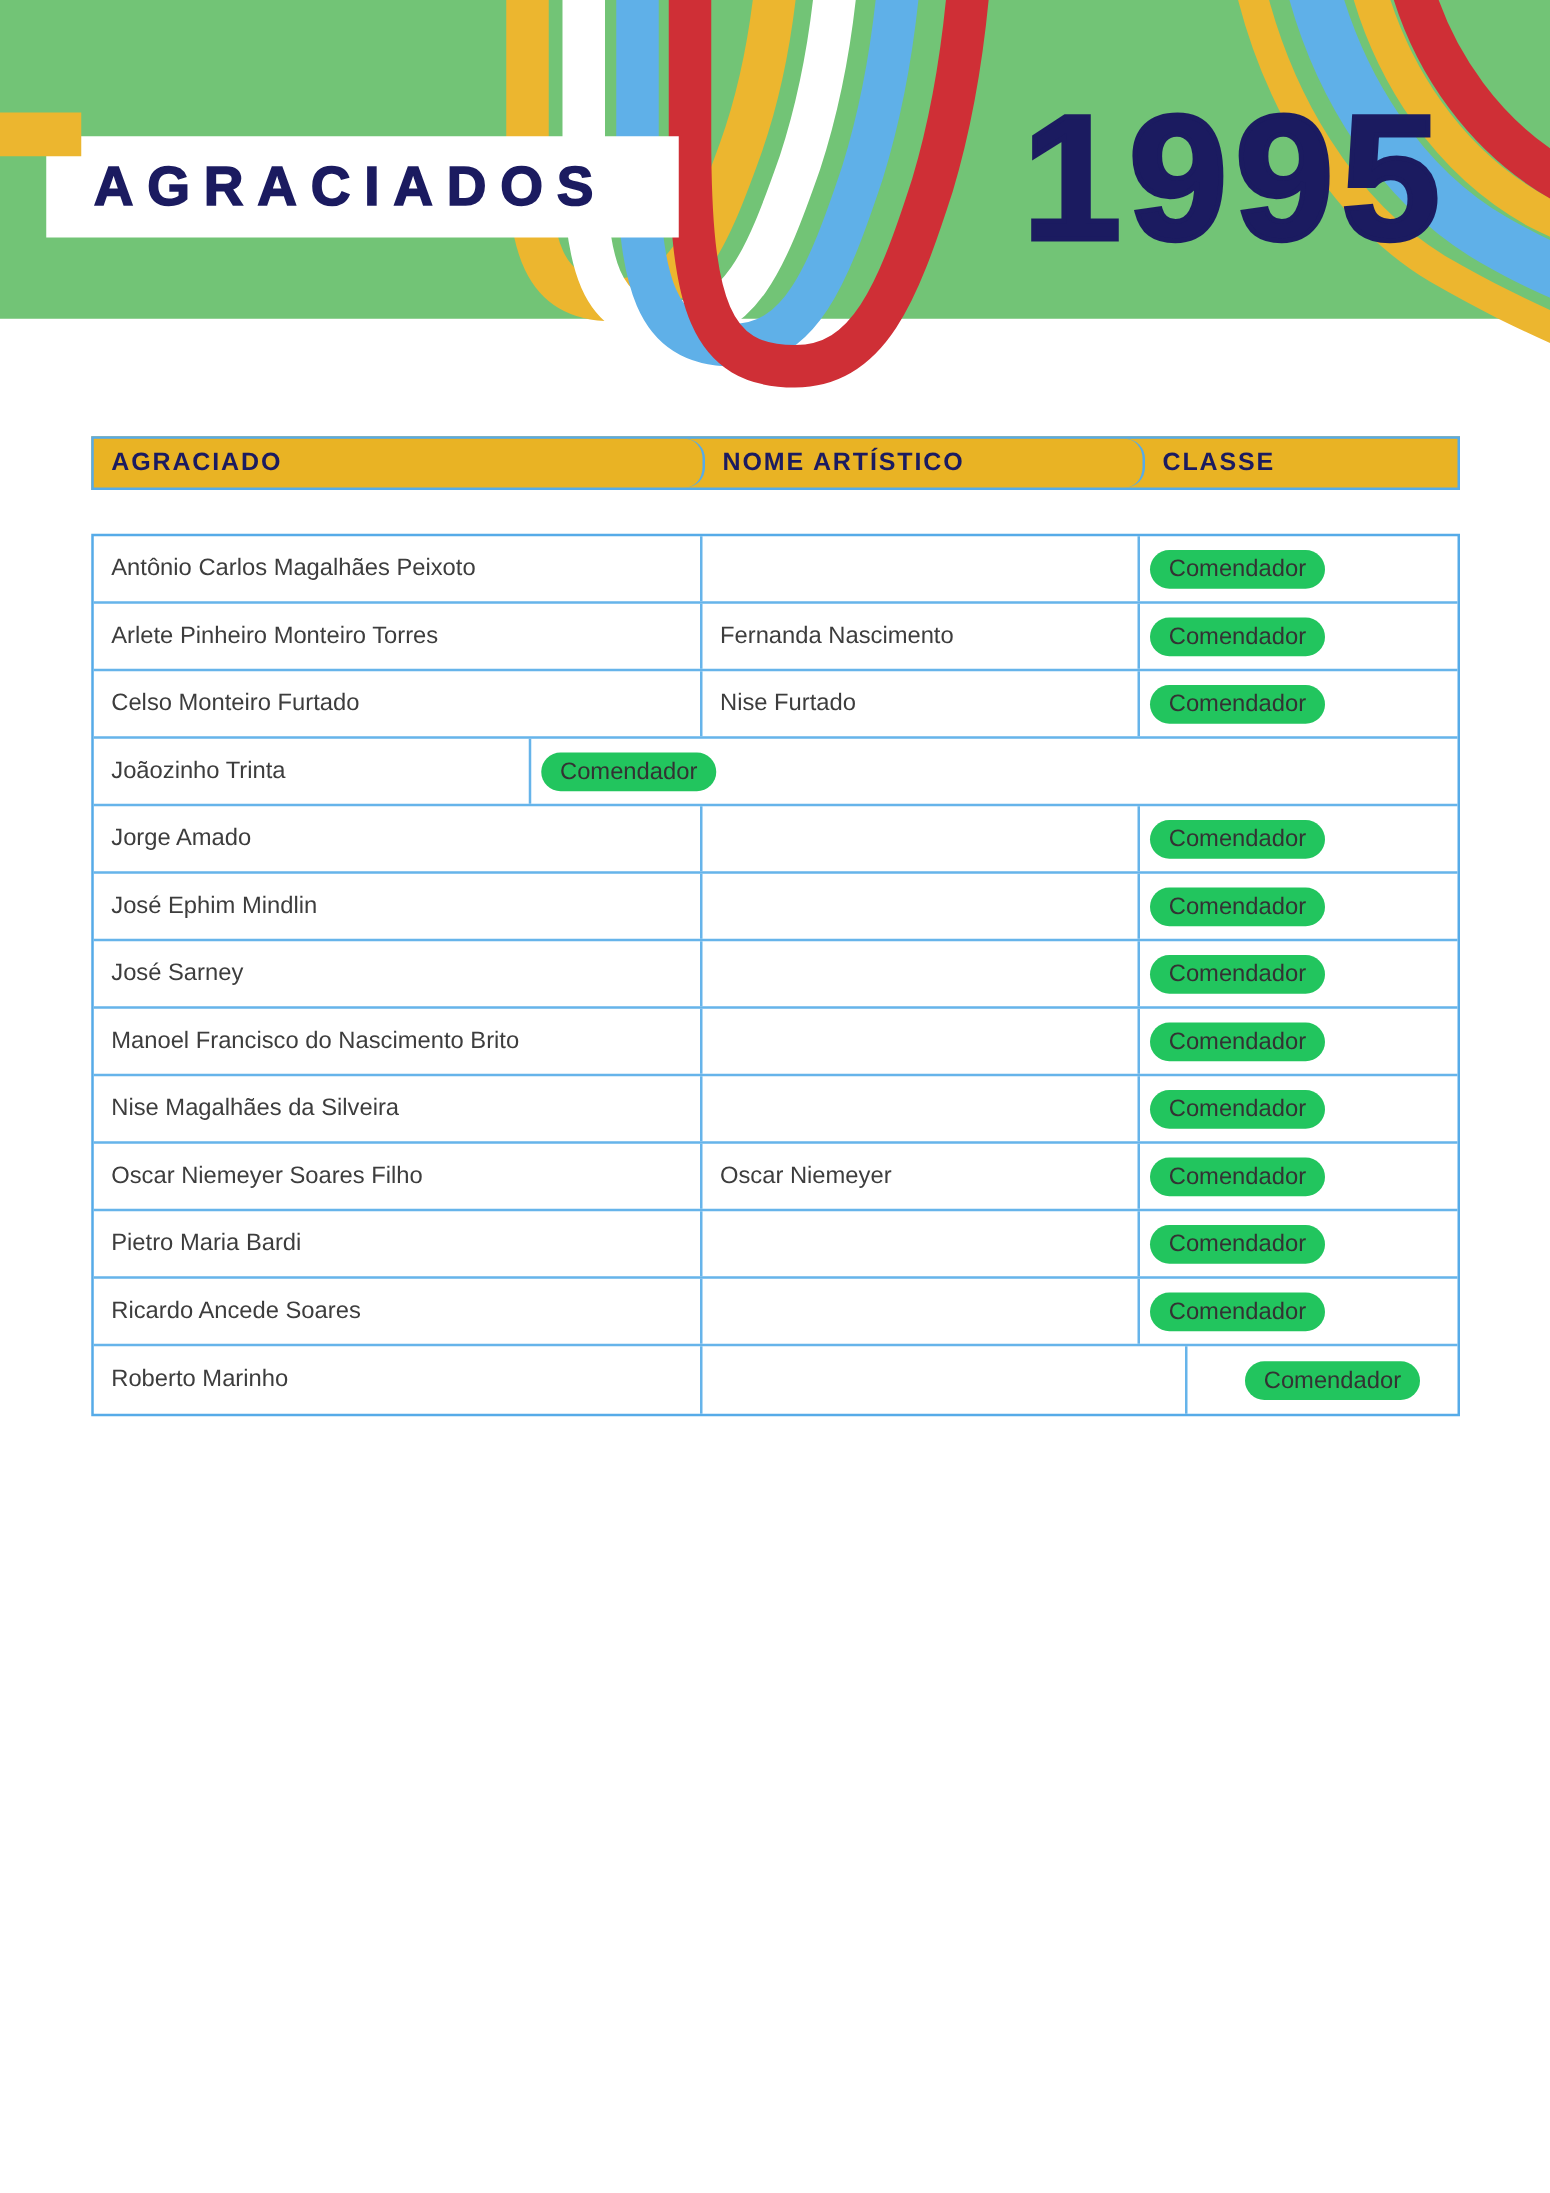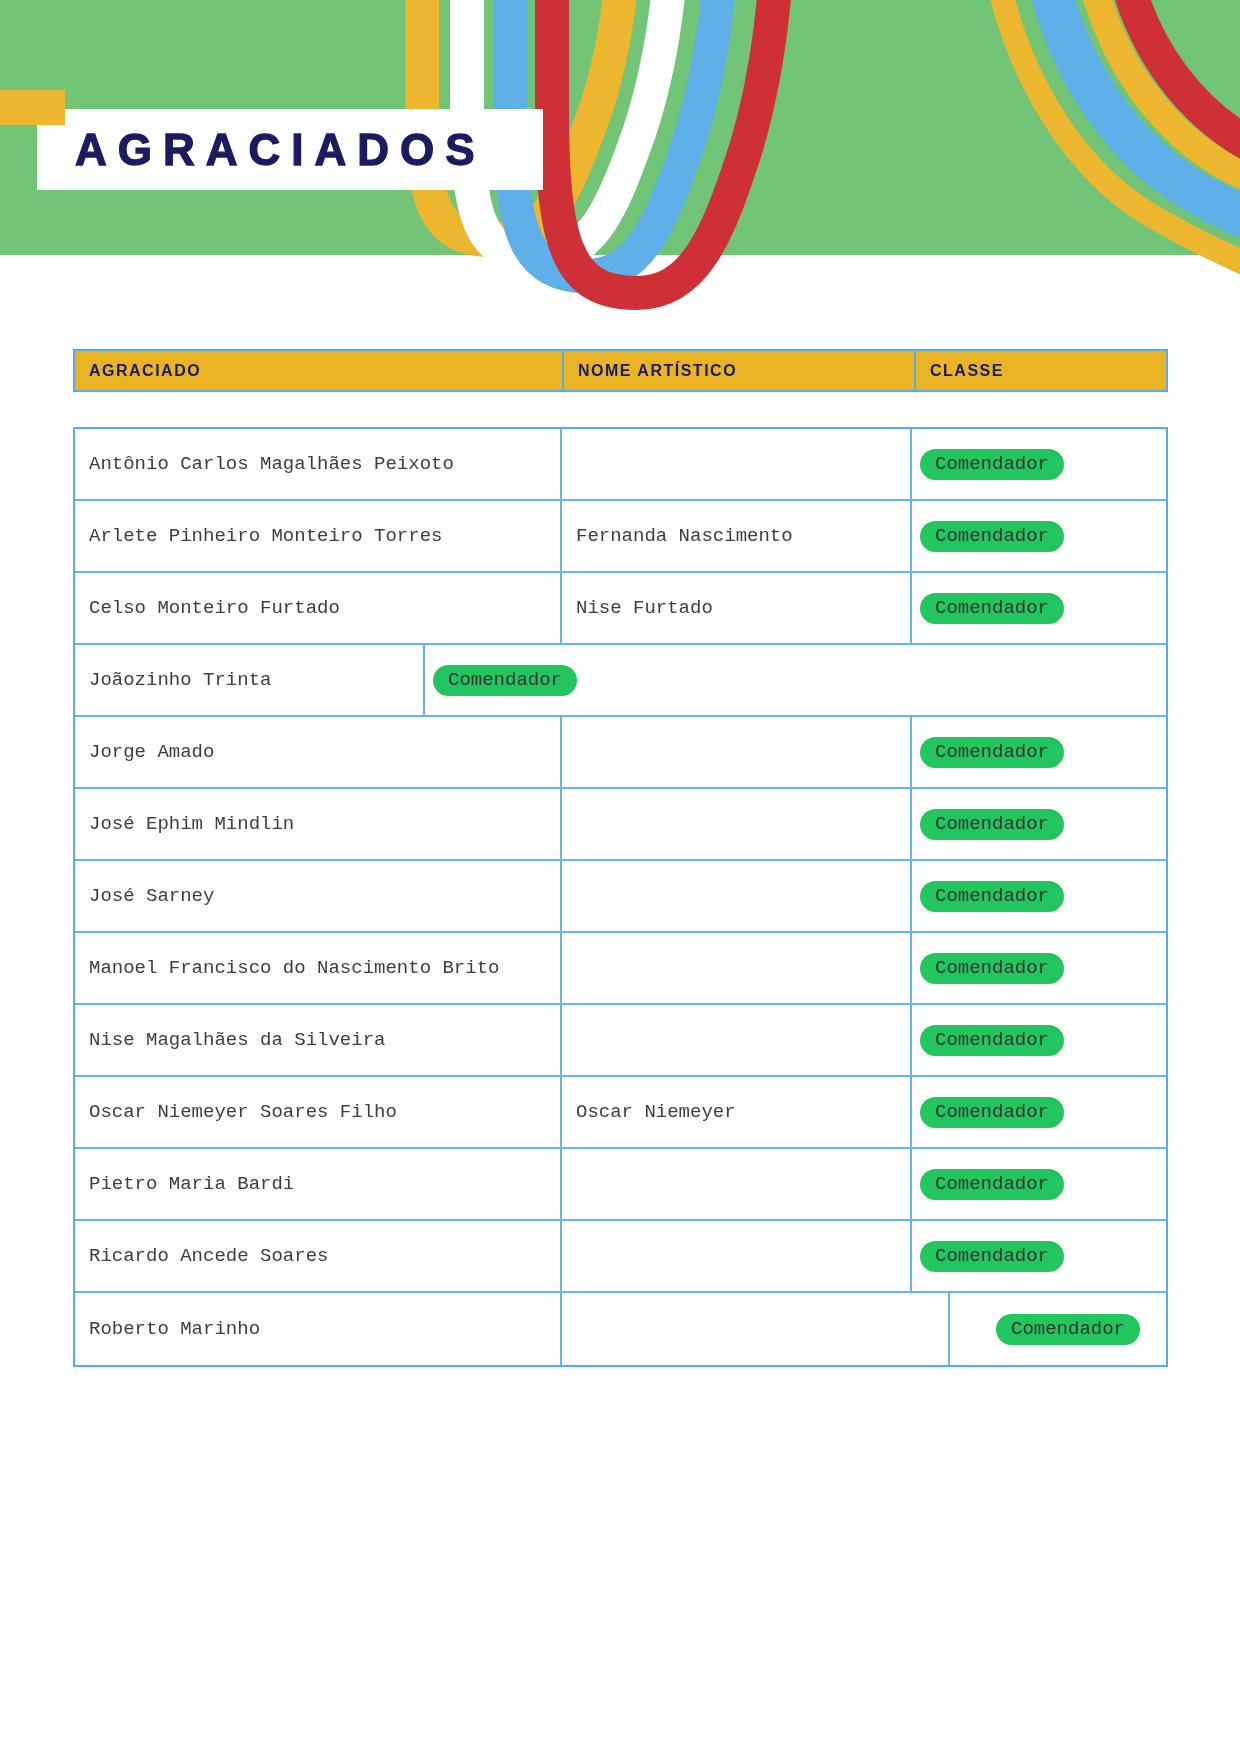--- a/index.html
+++ b/index.html
@@ -14,26 +14,26 @@
                    letter-spacing:11px;color:#1b1b60;-webkit-text-stroke:1.3px #1b1b60;}
   .corner-rect{position:absolute;left:0;top:90px;width:65px;height:35px;background:#ecb62f;z-index:3;}
   .year{position:absolute;left:818px;top:72px;z-index:2;font-size:142px;line-height:1;
         font-weight:700;letter-spacing:6px;color:#1b1b60;-webkit-text-stroke:4px #1b1b60;}
 
   
   .table-area{position:absolute;left:73px;top:349px;width:1095px;z-index:4;}
   .thead{display:flex;height:43px;box-sizing:border-box;background:#e9b324;
          border:2px solid #56abe8;}
   .th{display:flex;align-items:center;box-sizing:border-box;padding-left:14px;
-      font-size:16px;font-weight:700;letter-spacing:1.5px;color:#1b1b60;}
+      font-size:20px;font-weight:700;letter-spacing:1.5px;color:#1b1b60;border-radius:16px;}
   .th1{width:489px;border-right:2px solid #56abe8;}
   .th2{width:352px;border-right:2px solid #56abe8;}
   .th3{flex:1;}
   .tbody{margin-top:35px;border:2px solid #56abe8;box-sizing:border-box;background:#fff;}
-  .row{display:flex;height:72px;box-sizing:border-box;border-bottom:2px solid #66b4ea;font-family:Liberation Mono, monospace;}
+  .row{display:flex;height:54px;box-sizing:border-box;border-bottom:2px solid #66b4ea;}
   .row:last-child{border-bottom:none;gap:38px;}
   .cell{display:flex;align-items:center;box-sizing:border-box;padding-left:14px;
         font-size:19px;color:#3d3d3d;}
   .c1{width:487px;border-right:2px solid #66b4ea;}
   .c2{width:350px;border-right:2px solid #66b4ea;}
   .c3{flex:1;padding-left:8px;}
   .badge{display:inline-block;background:#22c55e;color:#333333;font-size:19px;
          line-height:23px;padding:4px 15px;border-radius:16px;}
 </style>
 </head>
@@ -52,20 +52,21 @@
       <path d="M 998,-20 C 1020,80 1075,170 1150,215 C 1190,238 1215,250 1255,268" stroke="#ecb62f" stroke-width="24"></path>
       <path d="M 1048,-20 C 1070,70 1122,150 1195,192 C 1230,212 1250,220 1280,232" stroke="#5fb0e8" stroke-width="42"></path>
       <path d="M 1092,-20 C 1112,60 1160,130 1228,168 C 1252,180 1265,186 1290,196" stroke="#ecb62f" stroke-width="28"></path>
       <path d="M 1127,-20 C 1145,50 1190,112 1252,146 C 1270,155 1280,160 1300,168" stroke="#cf2f36" stroke-width="34"></path>
     </svg>
 
     <div class="title-banner">
       <h1>AGRACIADOS</h1>
     </div>
     <div class="corner-rect"></div>
+    <div class="year">1995</div>
   </div>
 
   <div class="table-area">
     <div class="thead">
       <div class="th th1">AGRACIADO</div>
       <div class="th th2">NOME ARTÍSTICO</div>
       <div class="th th3">CLASSE</div>
     </div>
     <div class="tbody" id="tbody">
   <div class="row">

